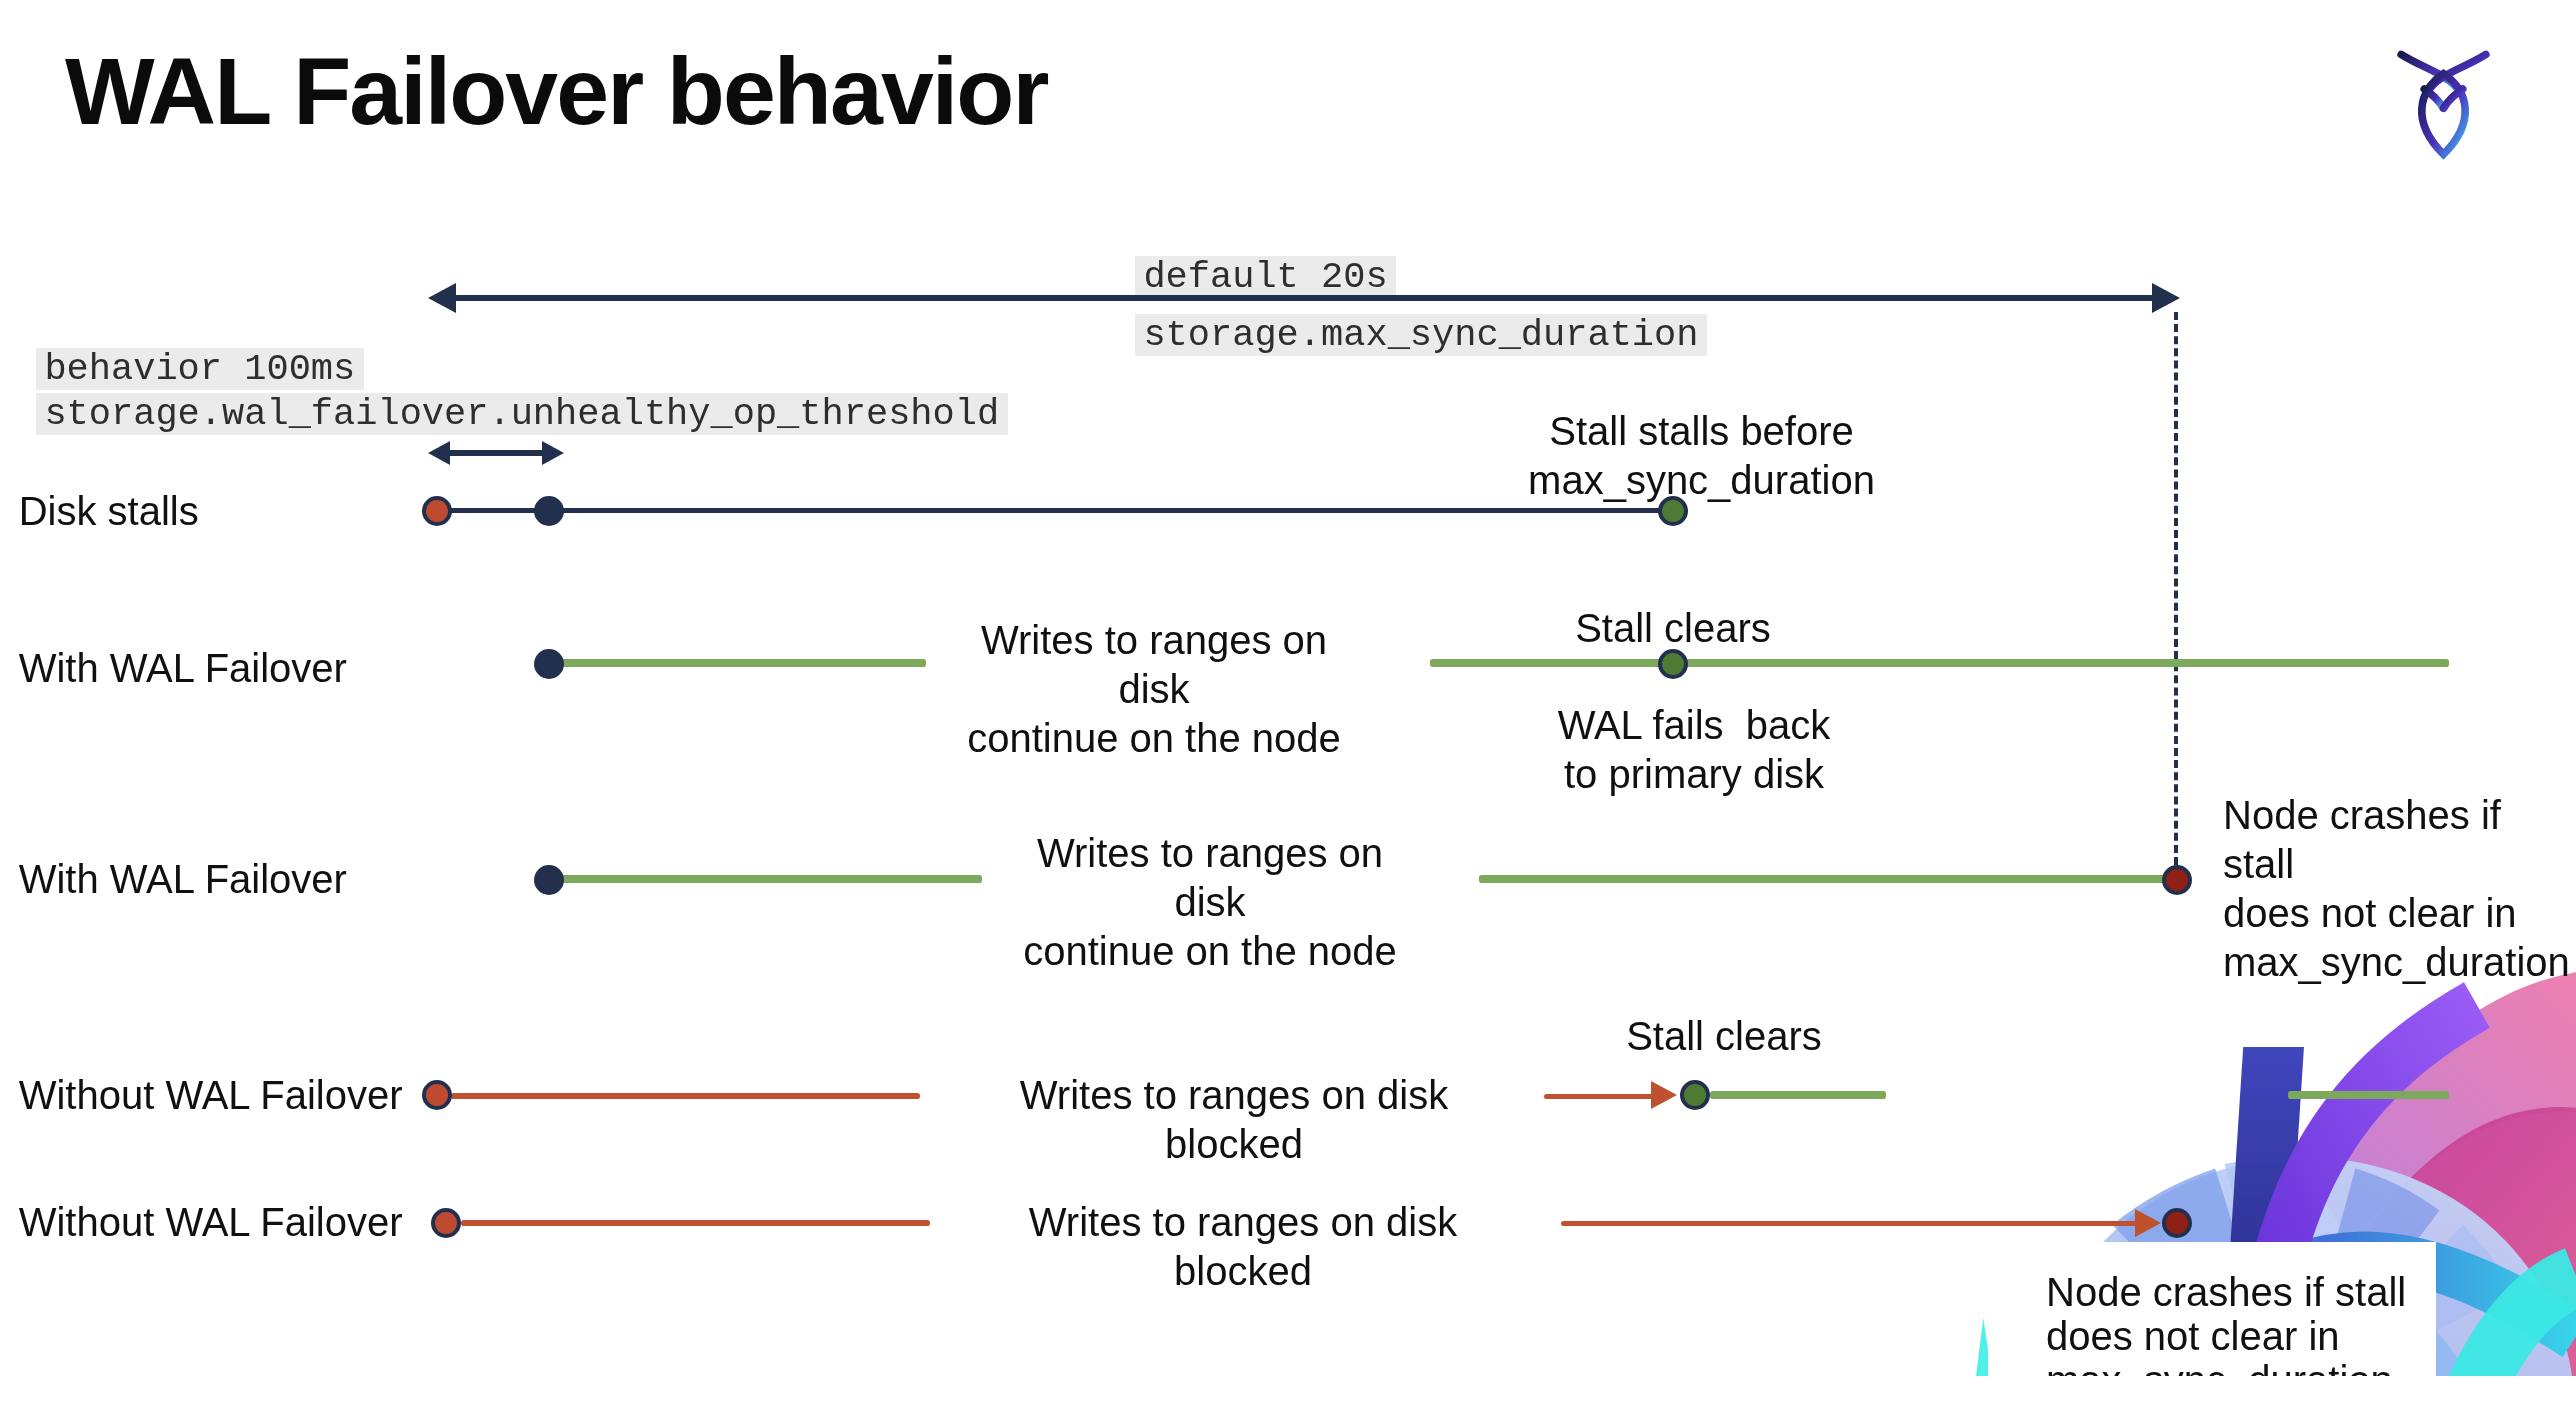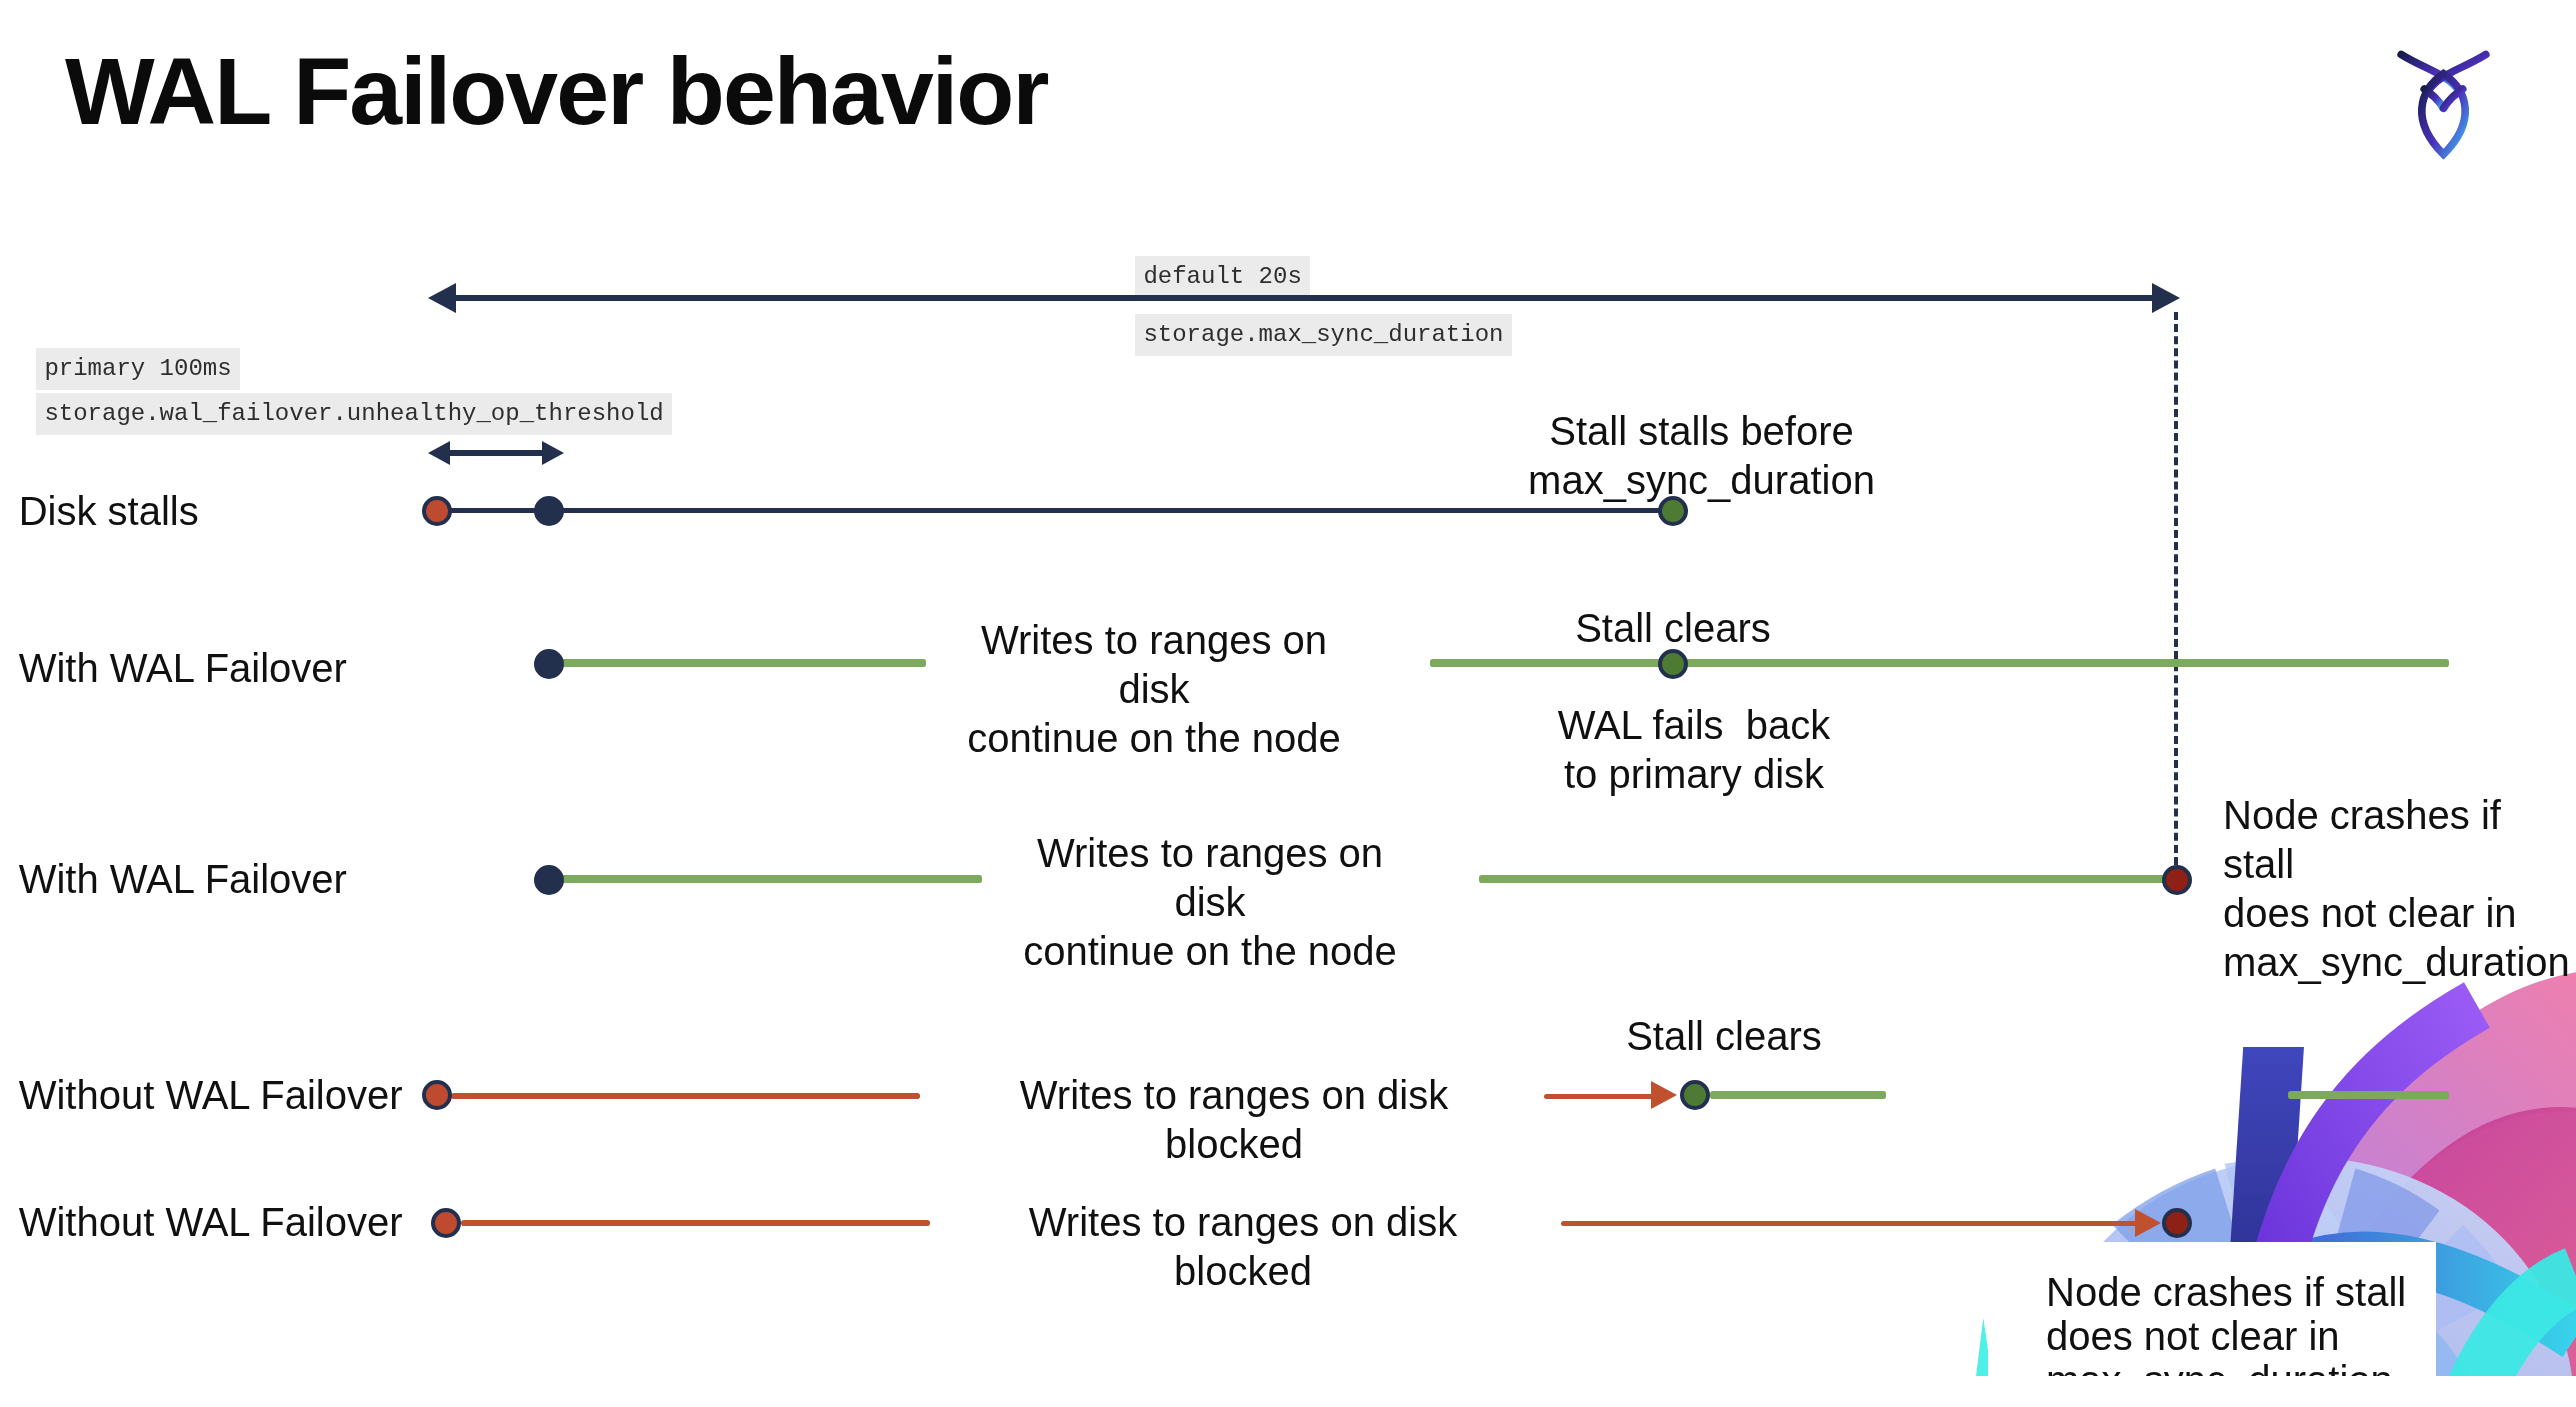--- a/index.html
+++ b/index.html
@@ -6,21 +6,21 @@
   .canvas{position:relative;width:2576px;height:1376px;background:#ffffff;overflow:hidden;
           font-family:"Liberation Sans",sans-serif;color:#101010;}
 
   .title{position:absolute;left:65px;top:37px;font-size:95px;font-weight:800;
          letter-spacing:-1.9px;color:#0b0b0b;white-space:nowrap;}
 
   .logo{position:absolute;left:2391px;top:41px;width:105px;height:123px;}
 
   
   .code{position:absolute;font-family:"Liberation Mono","DejaVu Sans Mono",monospace;
-        font-size:24px;line-height:36px;color:#2e2e2e;background:#EBEBEB;
+        font-size:37px;line-height:36px;color:#2e2e2e;background:#EBEBEB;
         padding:2.8px 8.4px;white-space:nowrap;z-index:2;}
   #codeA1{left:1135px;top:256px;}
   #codeA2{left:1135px;top:314px;}
   #codeB1{left:36px;top:348px;}
   #codeB2{left:36px;top:393px;}
 
   
   .arrow{position:absolute;z-index:2;}
   #arrowMain{left:428px;top:283px;width:1752px;height:30px;}
   #arrowMain .bar{position:absolute;left:22.4px;right:22.4px;top:12px;height:5.6px;background:#22304E;}
@@ -109,21 +109,21 @@
       <path d="M98,14 C72,30 50,34 38,52"></path>
       <path d="M54,34 C28,52 20,84 54,118 C88,84 80,52 54,34 Z"></path>
       <path d="M54,70 L54,104"></path>
       <path d="M54,70 C48,60 42,56 34,50"></path>
       <path d="M54,70 C60,60 66,56 74,50"></path>
     </g>
   </svg>
 
   <div class="code" id="codeA1">default 20s</div>
   <div class="code" id="codeA2">storage.max_sync_duration</div>
-  <div class="code" id="codeB1">primary 100ms</div>
+  <div class="code" id="codeB1">behavior 100ms</div>
   <div class="code" id="codeB2">storage.wal_failover.unhealthy_op_threshold</div>
 
   <div class="arrow" id="arrowMain">
     <div class="tri tl"></div>
     <div class="bar"></div>
     <div class="tri tr"></div>
   </div>
   <div class="arrow" id="arrowSmall">
     <div class="tri tl"></div>
     <div class="bar"></div>

